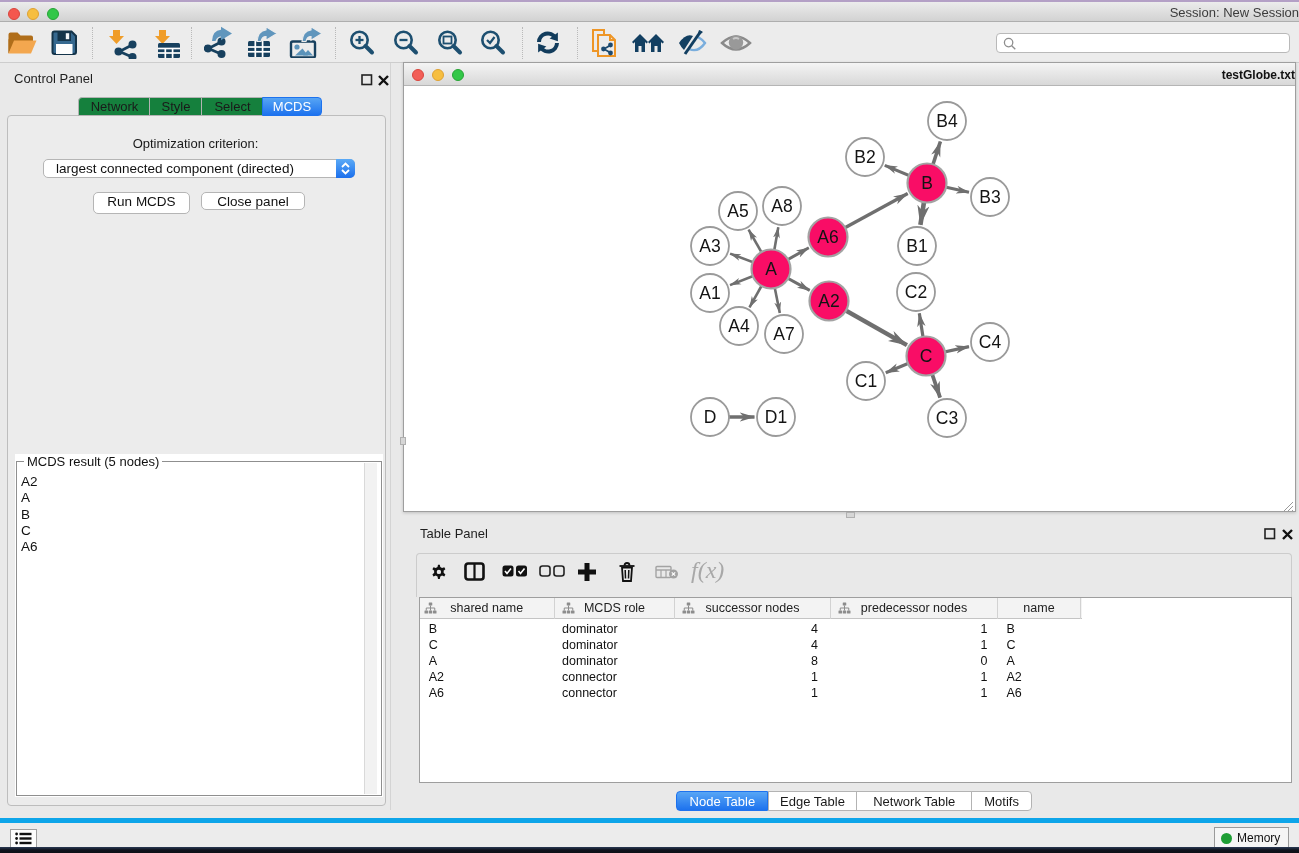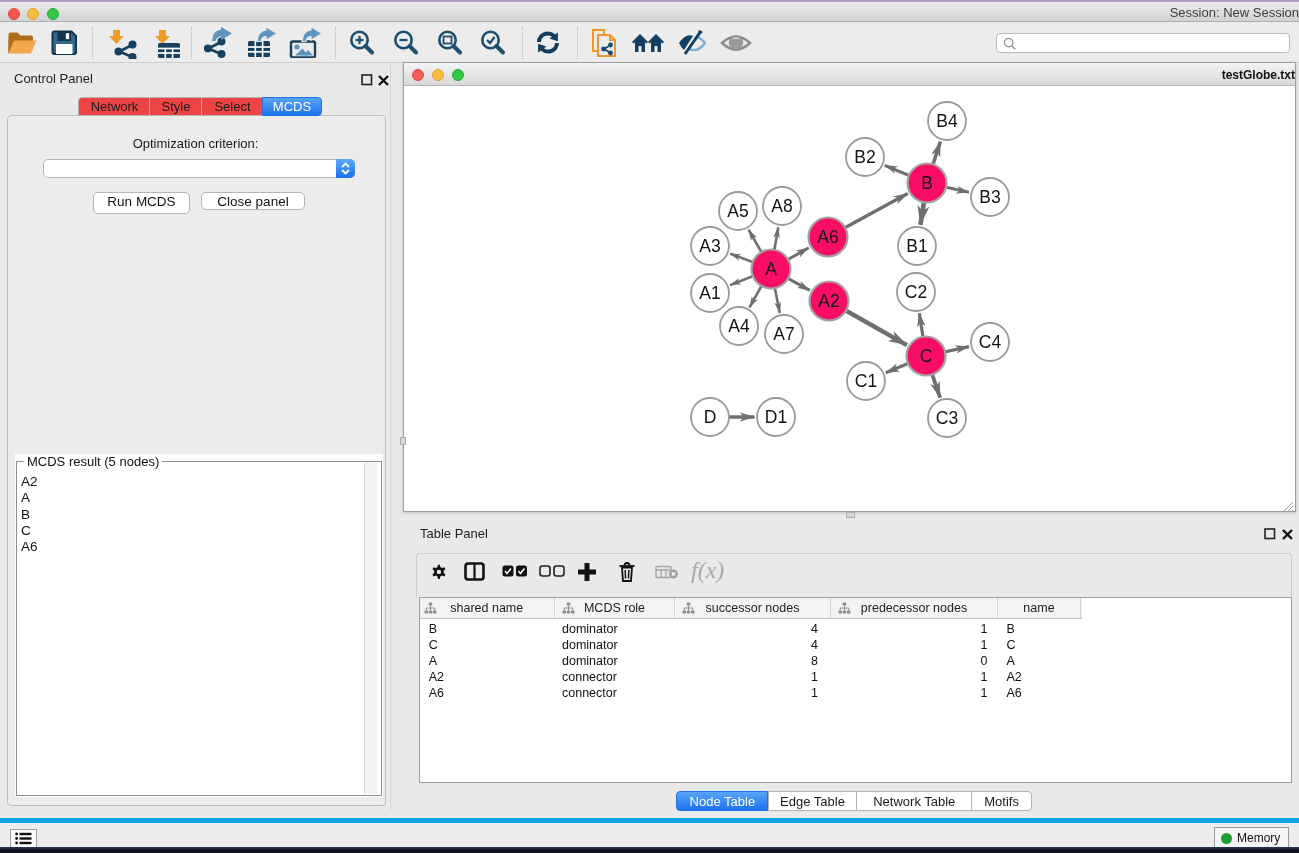--- a/index.html
+++ b/index.html
@@ -1,21 +1,21 @@
 <!DOCTYPE html>
 <html><head><meta charset="utf-8">
 <style>
 *{margin:0;padding:0;box-sizing:border-box}
 html,body{width:1299px;height:853px;overflow:hidden}
 body{font-family:"Liberation Sans",sans-serif;background:#e9e9e9;position:relative}
 .abs{position:absolute}
 .tl{border-radius:50%;width:12px;height:12px;position:absolute}
 .sep{position:absolute;top:27px;height:32px;border-left:1px dotted #b9b9b9}
 .ticon{position:absolute;top:28px}
-.tab{position:absolute;top:97px;height:19px;background:#ef4444;border:1px solid #b3b3b3;color:#1a1a1a;font-size:13px;text-align:center;line-height:18px}
+.tab{position:absolute;top:97px;height:19px;background:#15803d;border:1px solid #b3b3b3;color:#1a1a1a;font-size:13px;text-align:center;line-height:18px}
 .btab{position:absolute;top:272px;height:20px;background:#fff;border:1px solid #b3b3b3;color:#1a1a1a;font-size:13px;text-align:center;line-height:19px}
 .hcell{position:absolute;top:79px;height:21px;border-right:1px solid #d2d2d2;font-size:12.5px;color:#222;text-align:center;line-height:21px}
 .trow{position:absolute;height:16px;font-size:12.5px;color:#111;line-height:16px}
 </style></head>
 <body>
 
 <div class="abs" style="left:0;top:0;width:1299px;height:2px;background:#b4a0c6"></div>
 
 <div class="abs" style="left:0;top:2px;width:1299px;height:20px;background:linear-gradient(#ececec,#d2d2d2);border-bottom:1px solid #aeaeae">
   <div class="tl" style="left:8px;top:6px;background:#f4574e;border:0.5px solid #d9453e"></div>
@@ -166,20 +166,21 @@
 
  <div class="abs" style="left:7px;top:52px;width:379px;height:691px;border:1px solid #bdbdbd;border-radius:4px;background:#ececec"></div>
 
  <div class="tab" style="left:78px;top:34px;width:73px;border-radius:4px 0 0 0">Network</div>
  <div class="tab" style="left:149px;top:34px;width:54px">Style</div>
  <div class="tab" style="left:201px;top:34px;width:63px">Select</div>
  <div class="tab" style="left:262px;top:34px;width:60px;background:linear-gradient(#57a5f4,#1d72ee);border-color:#1d72ee;color:#fff;border-radius:0 4px 4px 0">MCDS</div>
  <div class="abs" style="left:0;top:73px;width:391px;text-align:center;font-size:13px;color:#1a1a1a">Optimization criterion:</div>
 
  <div class="abs" style="left:43px;top:96px;width:312px;height:19px;background:#fff;border:1px solid #b5b5b5;border-radius:5px">
+   <div class="abs" style="left:12px;top:0;width:280px;font-size:13.5px;color:#111;line-height:18px;white-space:nowrap">largest connected component (directed)</div>
    <div class="abs" style="right:-1px;top:-1px;width:19px;height:19px;border-radius:0 5px 5px 0;background:linear-gradient(#5baaf6,#1b6fed)">
      <svg width="19" height="19" viewBox="0 0 19 19">
           <path d="M6 8 L9.5 4.5 L13 8" fill="none" stroke="#fff" stroke-width="1.8"></path>
           <path d="M6 11 L9.5 14.5 L13 11" fill="none" stroke="#fff" stroke-width="1.8"></path>
         </svg>
    </div>
  </div>
 
  <div class="abs" style="left:93px;top:129px;width:97px;height:22px;background:#fff;border:1px solid #b5b5b5;border-radius:5px;font-size:13.5px;color:#111;text-align:center;line-height:17px">Run MCDS</div>
  <div class="abs" style="left:201px;top:129px;width:104px;height:18px;background:#fff;border:1px solid #b5b5b5;border-radius:5px;font-size:13.5px;color:#111;text-align:center;line-height:17px">Close panel</div>

